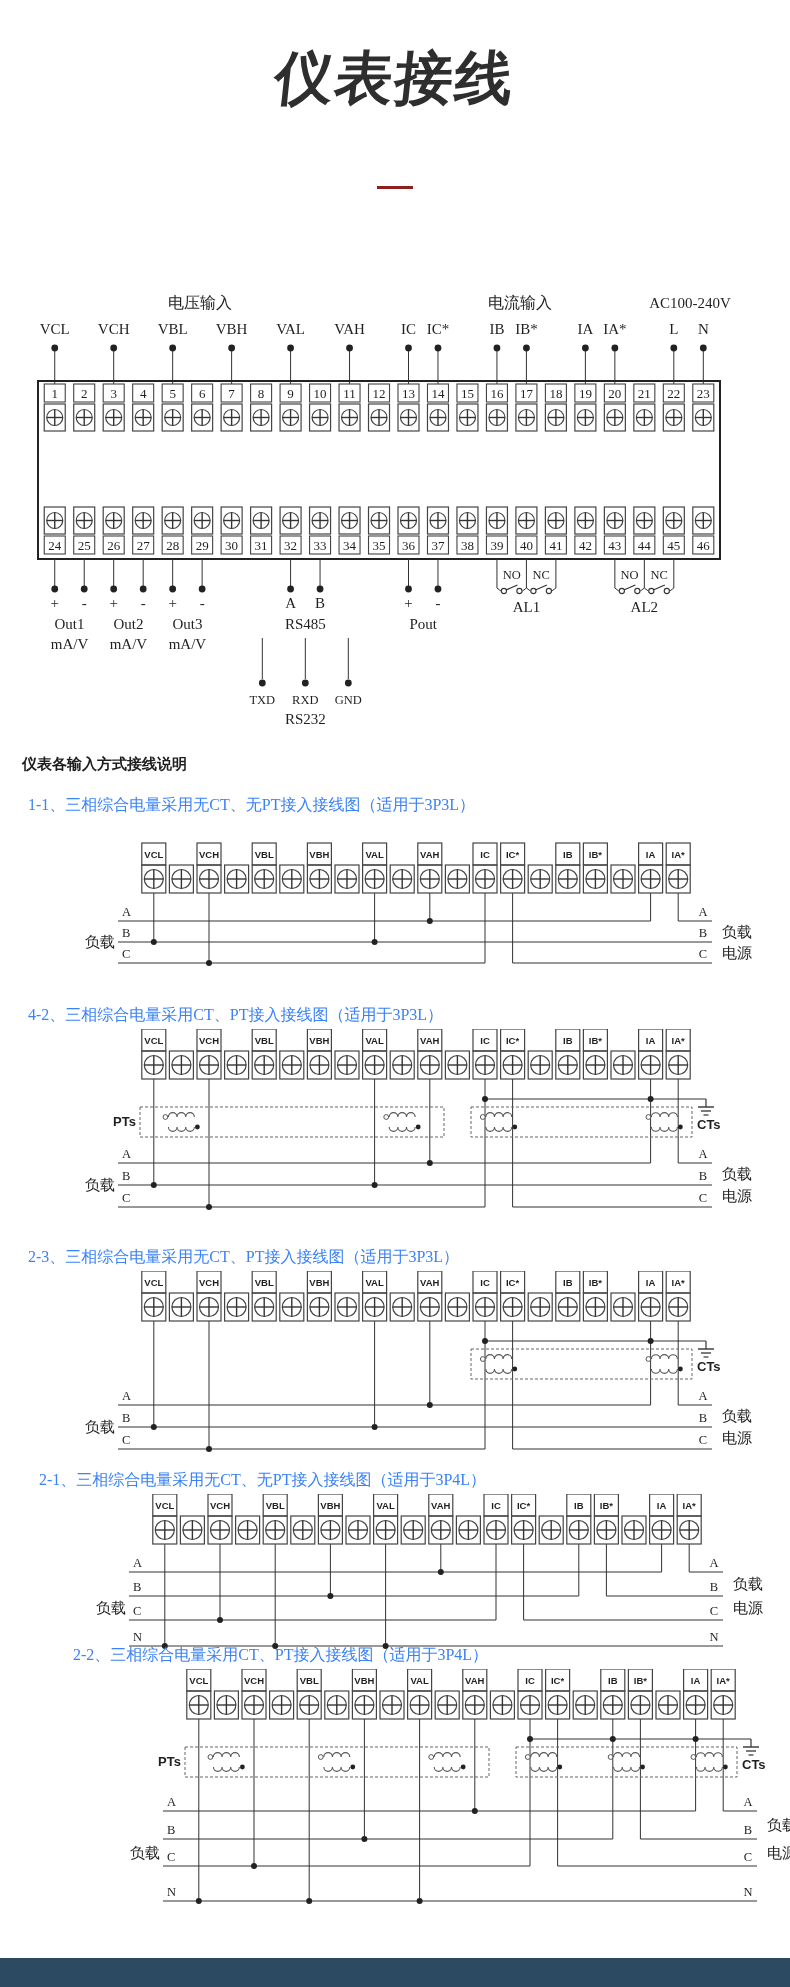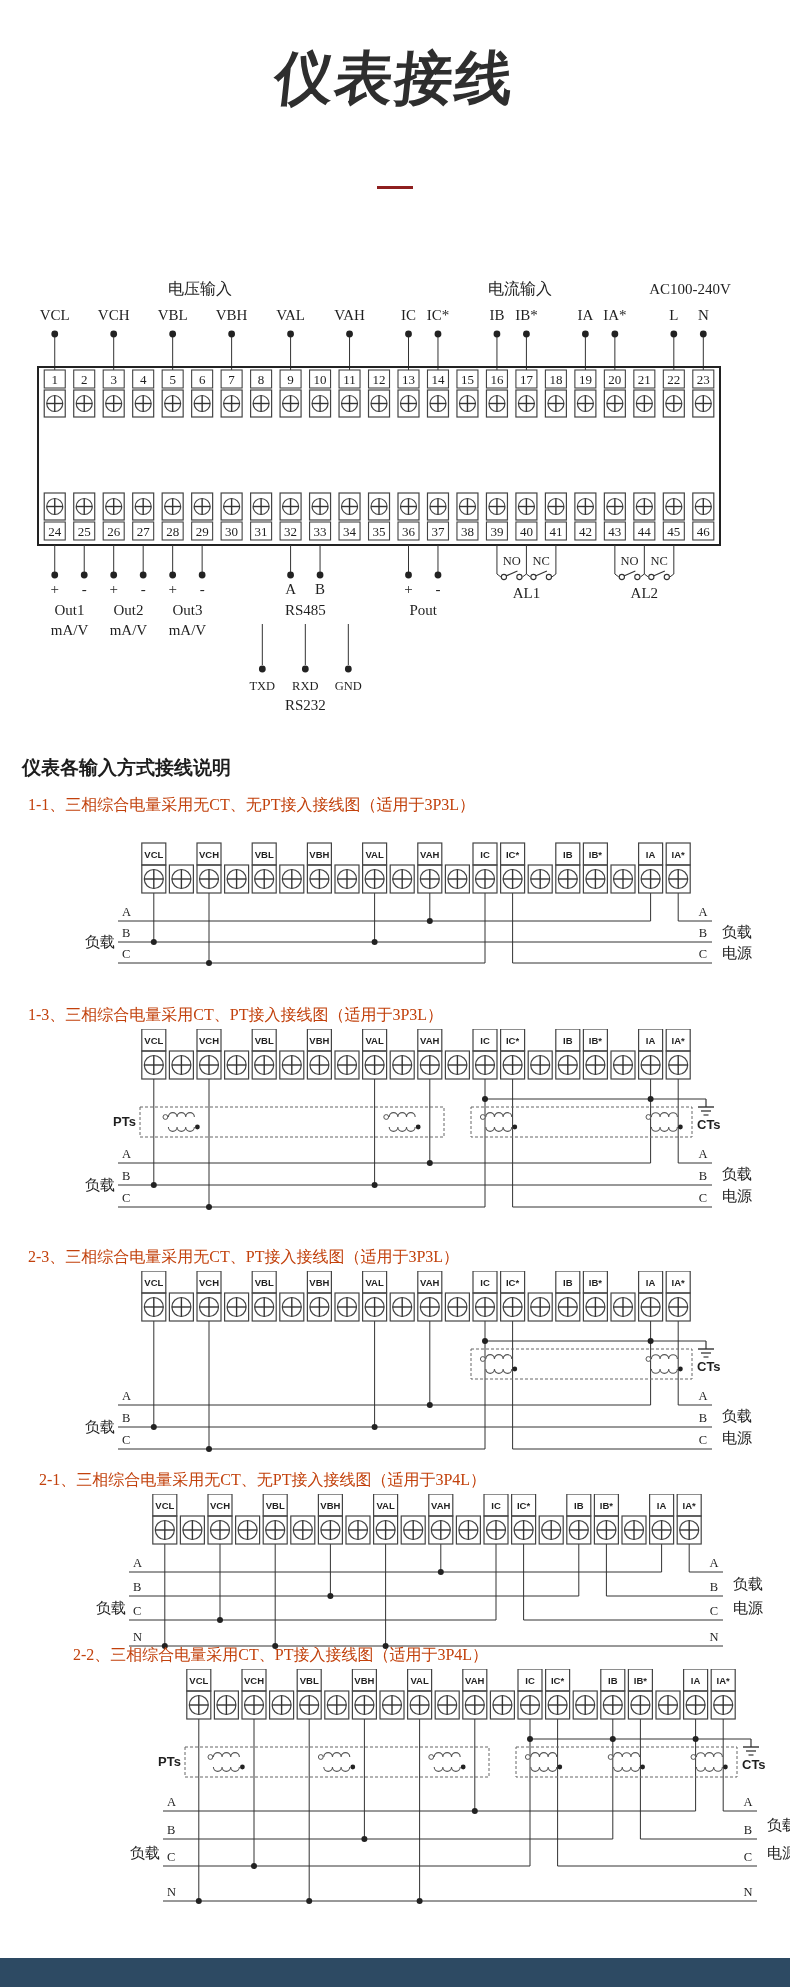--- a/index.html
+++ b/index.html
@@ -2,25 +2,25 @@
 <html><head>
 <meta charset="utf-8">
 <style>
   html,body{margin:0;padding:0;background:#fff;}
   .page{position:relative;width:790px;height:1987px;background:#ffffff;overflow:hidden;
         font-family:"Liberation Sans",sans-serif;}
   .main-title{position:absolute;top:40px;left:0;width:790px;text-align:center;margin:0;
         font-family:"Liberation Sans",sans-serif;font-weight:900;font-size:58px;color:#2e2e2e;
         transform:skewX(-6deg);letter-spacing:2px;}
   .red-dash{position:absolute;top:186px;left:377px;width:36px;height:3px;background:#8e1f1f;}
-  .main-diagram{position:absolute;top:224px;left:0;width:718px;height:495px;}
+  .main-diagram{position:absolute;top:238px;left:0;width:718px;height:495px;}
   .section-heading{position:absolute;top:755px;left:22px;margin:0;
-        font-family:"Liberation Sans",sans-serif;font-weight:bold;font-size:19px;color:#1d1d1d;}
+        font-family:"Liberation Sans",sans-serif;font-weight:bold;font-size:15px;color:#1d1d1d;}
   .diagram-block{position:absolute;left:0;width:790px;}
-  .diagram-title{font-family:"Liberation Serif",serif;font-size:16px;color:#c2410c;
+  .diagram-title{font-family:"Liberation Serif",serif;font-size:16px;color:#3b82f6;
         padding-left:28px;height:24px;line-height:20px;white-space:nowrap;}
   .footer-bar{position:absolute;top:1958px;left:0;width:790px;height:29px;background:#2d4a63;}
   svg text{fill:#1f1f1f;}
   .f16c{font:16px "Liberation Sans",sans-serif;}
   .f15c{font:15px "Liberation Sans",sans-serif;}
   .f15s{font:15px "Liberation Serif",serif;}
   .f13s{font:13px "Liberation Serif",serif;}
   .f12s{font:12.5px "Liberation Serif",serif;}
   .slotl{font:bold 9.5px "Liberation Sans",sans-serif;}
   .ptct{font:bold 13px "Liberation Sans",sans-serif;}
@@ -702,21 +702,21 @@
           </g>
           <rect x="666.1999999999999" y="24" width="24" height="22" fill="#fff" stroke="#444" stroke-width="1.2"></rect>
           <text x="678.1999999999999" y="39" text-anchor="middle" class="slotl">IA*</text>
           <g>
             <rect x="666.1999999999999" y="46" width="24" height="28" fill="none" stroke="#444" stroke-width="1.2"></rect>
             <circle cx="678.1999999999999" cy="60" r="9.5" fill="none" stroke="#444" stroke-width="1.2"></circle>
             <line x1="668.6999999999999" y1="60" x2="687.6999999999999" y2="60" stroke="#333" stroke-width="1.4"></line>
             <line x1="678.1999999999999" y1="50.5" x2="678.1999999999999" y2="69.5" stroke="#333" stroke-width="1.4"></line>
           </g>
         </svg></div>
-      <div class="diagram-block" style="top: 1005px;"><div class="diagram-title">1-3、三相综合电量采用CT、PT接入接线图（适用于3P3L）</div><svg width="790" height="195" viewBox="0 0 790 195">
+      <div class="diagram-block" style="top: 1005px;"><div class="diagram-title">4-2、三相综合电量采用CT、PT接入接线图（适用于3P3L）</div><svg width="790" height="195" viewBox="0 0 790 195">
           <line x1="118" y1="134" x2="650.5999999999999" y2="134" stroke="#333" stroke-width="1"></line>
           <line x1="678.1999999999999" y1="134" x2="712" y2="134" stroke="#333" stroke-width="1"></line>
           <line x1="650.5999999999999" y1="50" x2="650.5999999999999" y2="134" stroke="#333" stroke-width="1"></line>
           <line x1="678.1999999999999" y1="50" x2="678.1999999999999" y2="134" stroke="#333" stroke-width="1"></line>
           <text x="122" y="129" text-anchor="start" class="f12s">A</text>
           <text x="703" y="129" text-anchor="middle" class="f12s">A</text>
           <line x1="118" y1="156" x2="712" y2="156" stroke="#333" stroke-width="1"></line>
           <text x="122" y="151" text-anchor="start" class="f12s">B</text>
           <text x="703" y="151" text-anchor="middle" class="f12s">B</text>
           <line x1="118" y1="178" x2="485.00000000000006" y2="178" stroke="#333" stroke-width="1"></line>

